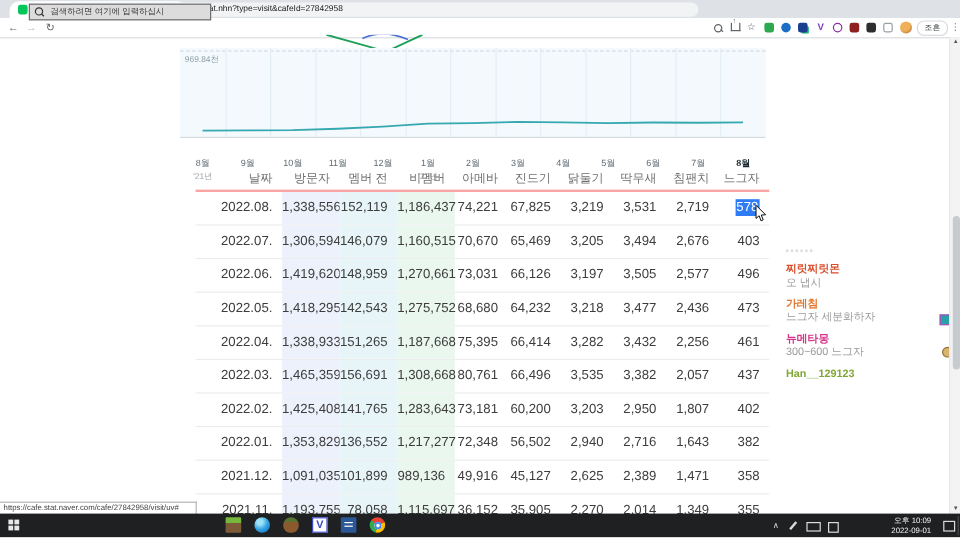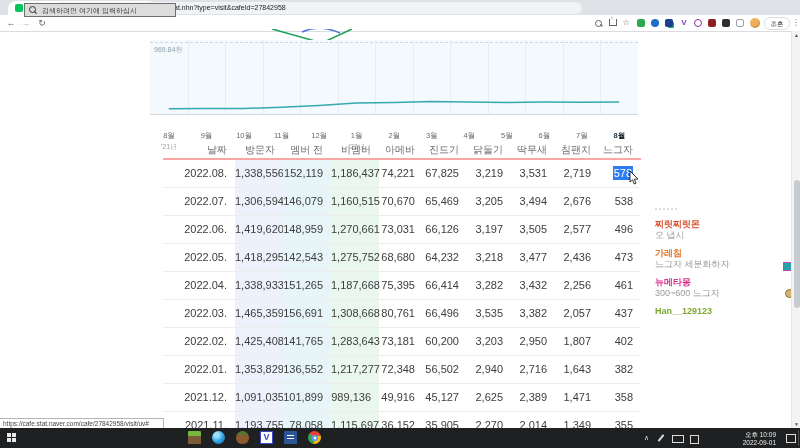--- a/index.html
+++ b/index.html
@@ -214,21 +214,21 @@
         <div class="trow">
           <div>2022.07.</div>
           <div>1,306,594</div>
           <div>146,079</div>
           <div>1,160,515</div>
           <div>70,670</div>
           <div>65,469</div>
           <div>3,205</div>
           <div>3,494</div>
           <div>2,676</div>
-          <div>538</div>
+          <div>403</div>
         </div>
         <div class="trow">
           <div>2022.06.</div>
           <div>1,419,620</div>
           <div>148,959</div>
           <div>1,270,661</div>
           <div>73,031</div>
           <div>66,126</div>
           <div>3,197</div>
           <div>3,505</div>

